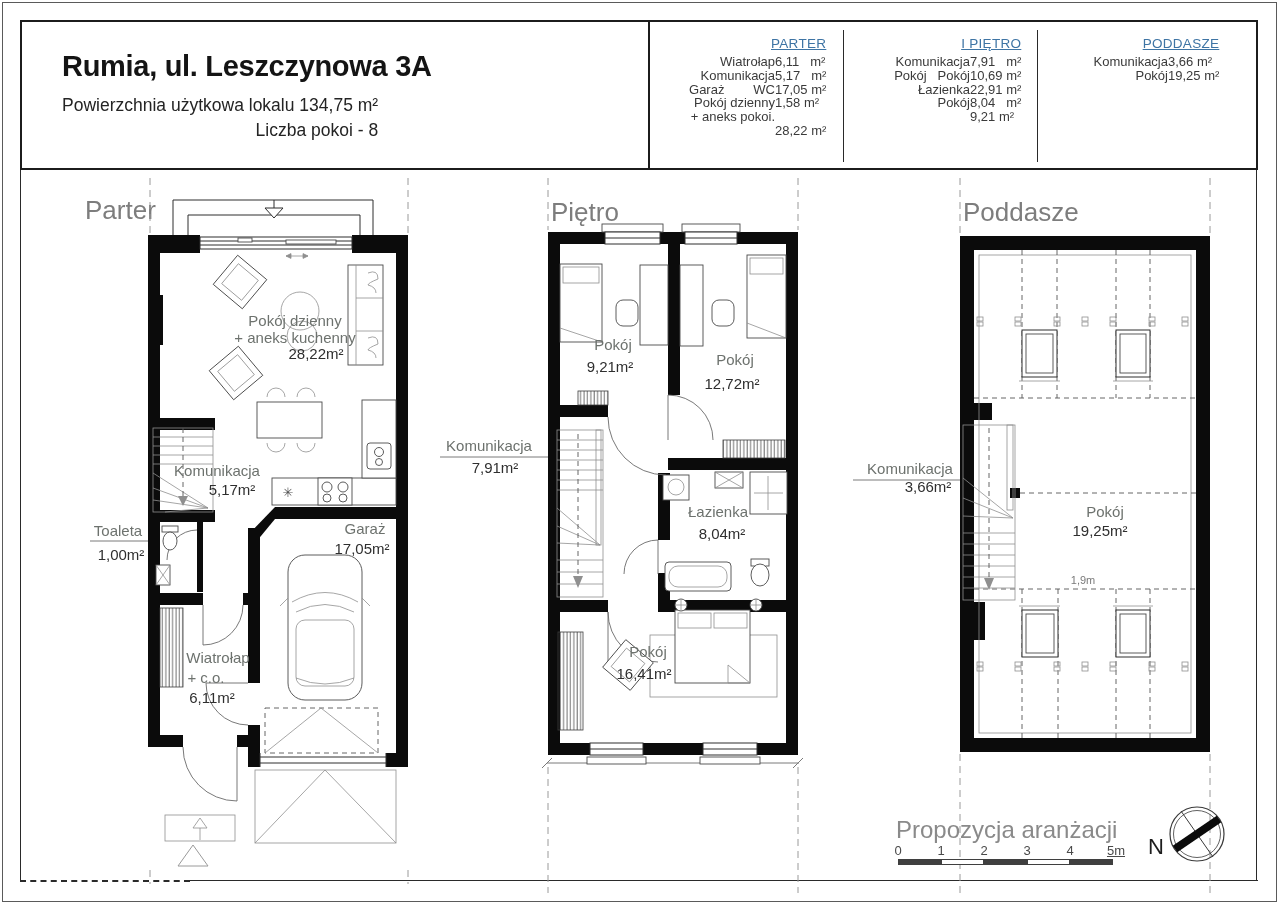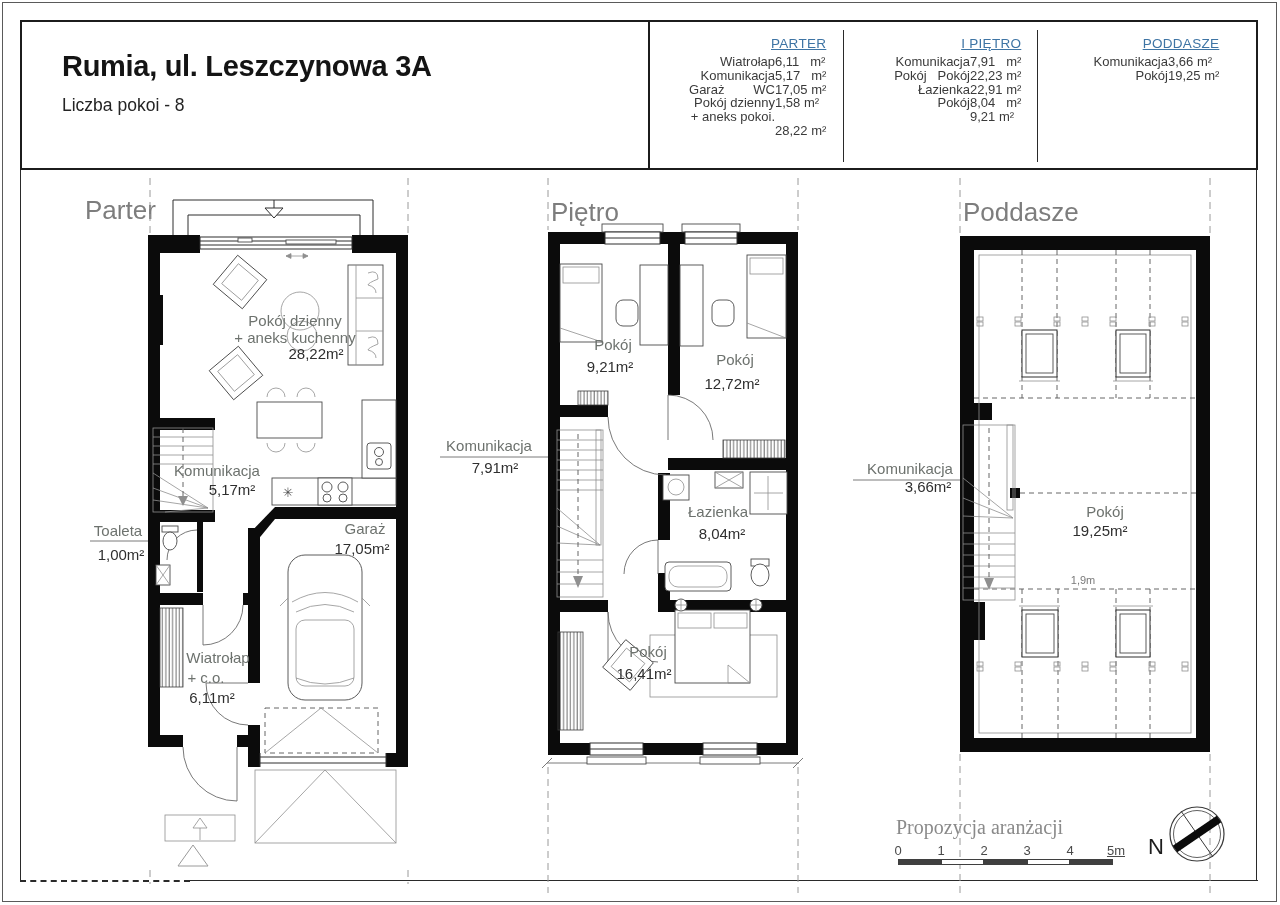--- a/index.html
+++ b/index.html
@@ -19,21 +19,21 @@
   .tb-title{left:62px;top:50px;font-size:29px;font-weight:bold;color:#141414;letter-spacing:-0.3px;}
   .tb-sub{left:62px;top:93px;font-size:17.5px;color:#242424;line-height:25px;}
   
   .lg-col{top:36px;}
   .lg-head{font-size:13.5px;color:#3E74A4;text-decoration:underline;letter-spacing:0.3px;margin-bottom:4px;}
   .lg-row{display:flex;font-size:13px;color:#3a3a3a;line-height:13.8px;}
   .lg-label,.lg-value{white-space:pre;}
   .lg-c1 .lg-label{width:116px;} .lg-c2 .lg-label{width:113px;} .lg-c3 .lg-label{width:115px;}
   
   .floor-title{font-size:26px;color:#7d7d7d;}
-  .footer-caption{left:896px;top:816px;font-size:20px;color:#8a8a8a;font-family:Liberation Serif, serif;}
+  .footer-caption{left:896px;top:816px;font-size:24px;color:#8a8a8a;}
   .scale-num{position:absolute;top:0;transform:translateX(-50%);font-size:13px;color:#4a4a4a;}
   .scale-seg{position:absolute;top:16px;height:6px;width:43px;box-sizing:border-box;}
   
   svg{position:absolute;overflow:visible;}
   .w{fill:#0b0b0b;stroke:none;}
   .t{stroke:#2e2e2e;stroke-width:1;fill:none;}
   .tw{stroke:#2e2e2e;stroke-width:1;fill:#fff;}
   .f{stroke:#4a4a4a;stroke-width:0.9;fill:#fff;}
   .fl{stroke:#8f8f8f;stroke-width:0.8;fill:none;}
   .dash{stroke:#9a9a9a;stroke-width:1;stroke-dasharray:7 5;fill:none;}
@@ -52,20 +52,21 @@
 <div class="abs vsep-main"></div>
 <div class="abs vsep" style="left:843px;"></div>
 <div class="abs vsep" style="left:1037px;"></div>
 <div class="abs frame-left"></div>
 <div class="abs frame-right"></div>
 <div class="abs frame-bottom-dashdot"></div>
 <div class="abs frame-bottom-solid"></div>
 
 <div class="abs tb-title">Rumia, ul. Leszczynowa 3A</div>
 <div class="abs tb-sub">
+  <div>Powierzchnia użytkowa lokalu 134,75 m²</div>
   <div>Liczba pokoi - 8</div>
 </div>
 
 <div class="abs lg-col lg-c1" style="left:659px;">
   <div class="lg-head">PARTER</div>
   <div class="lg-row">
       <span class="lg-label">Wiatrołap</span>
       <span class="lg-value">6,11   m²</span>
     </div>
   <div class="lg-row">
@@ -90,21 +91,21 @@
     </div>
 </div>
 <div class="abs lg-col lg-c2" style="left:857px;">
   <div class="lg-head">I PIĘTRO</div>
   <div class="lg-row">
       <span class="lg-label">Komunikacja</span>
       <span class="lg-value">7,91   m²</span>
     </div>
   <div class="lg-row">
       <span class="lg-label">Pokój   Pokój</span>
-      <span class="lg-value">22,23 m²</span>
+      <span class="lg-value">10,69 m²</span>
     </div>
   <div class="lg-row">
       <span class="lg-label">Łazienka</span>
       <span class="lg-value">22,91 m²</span>
     </div>
   <div class="lg-row">
       <span class="lg-label">Pokój</span>
       <span class="lg-value">8,04   m²</span>
     </div>
   <div class="lg-row">

